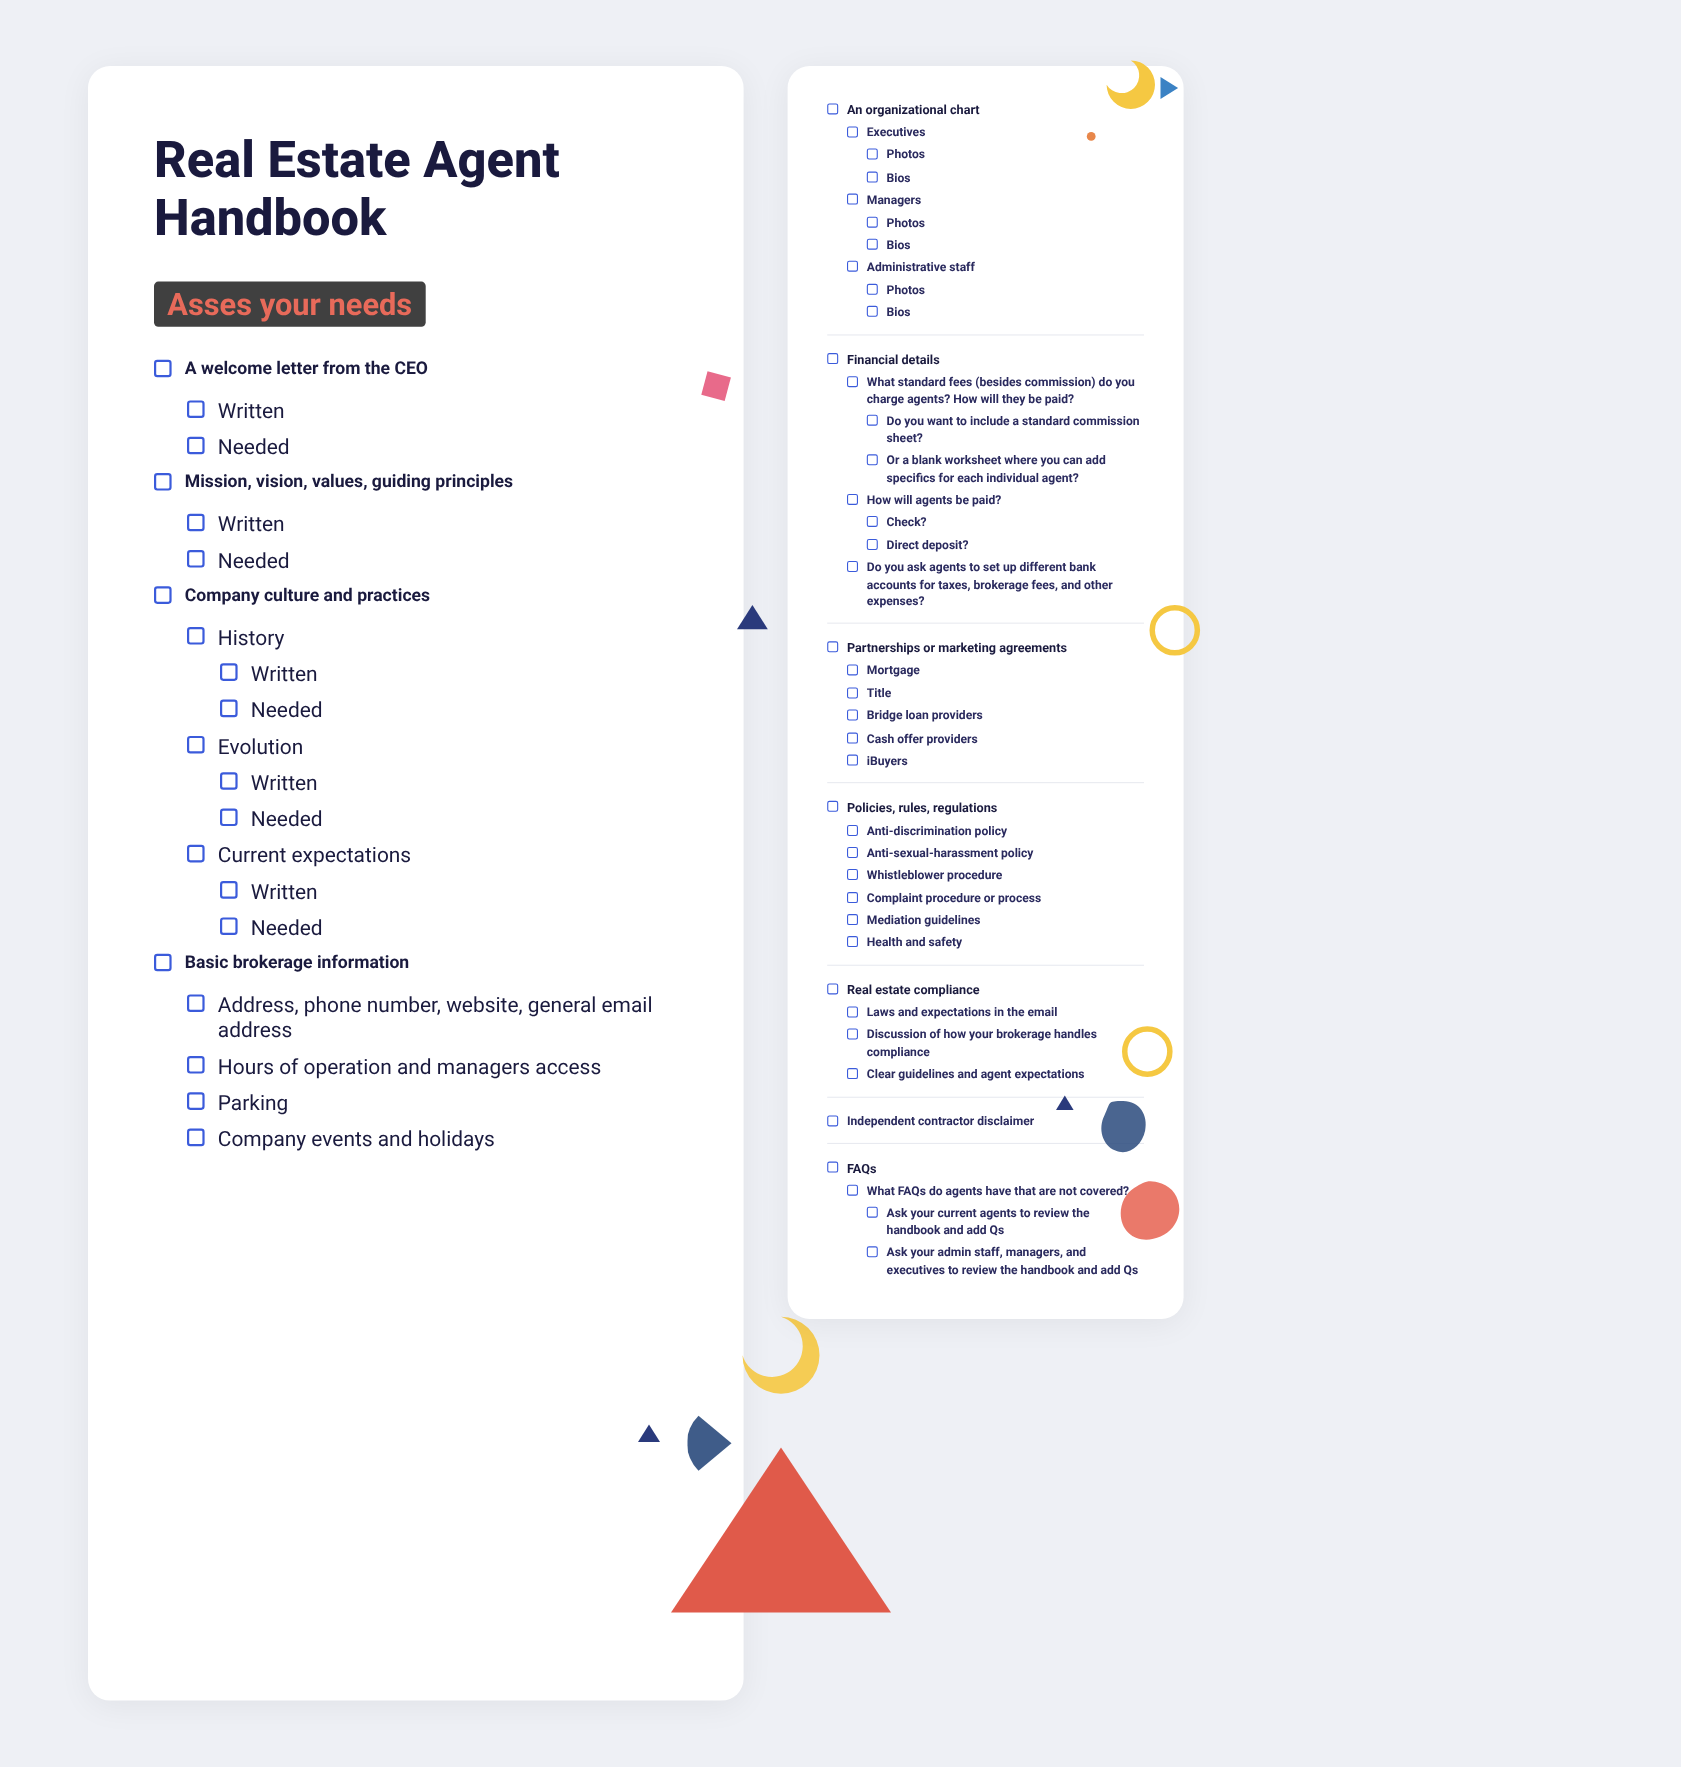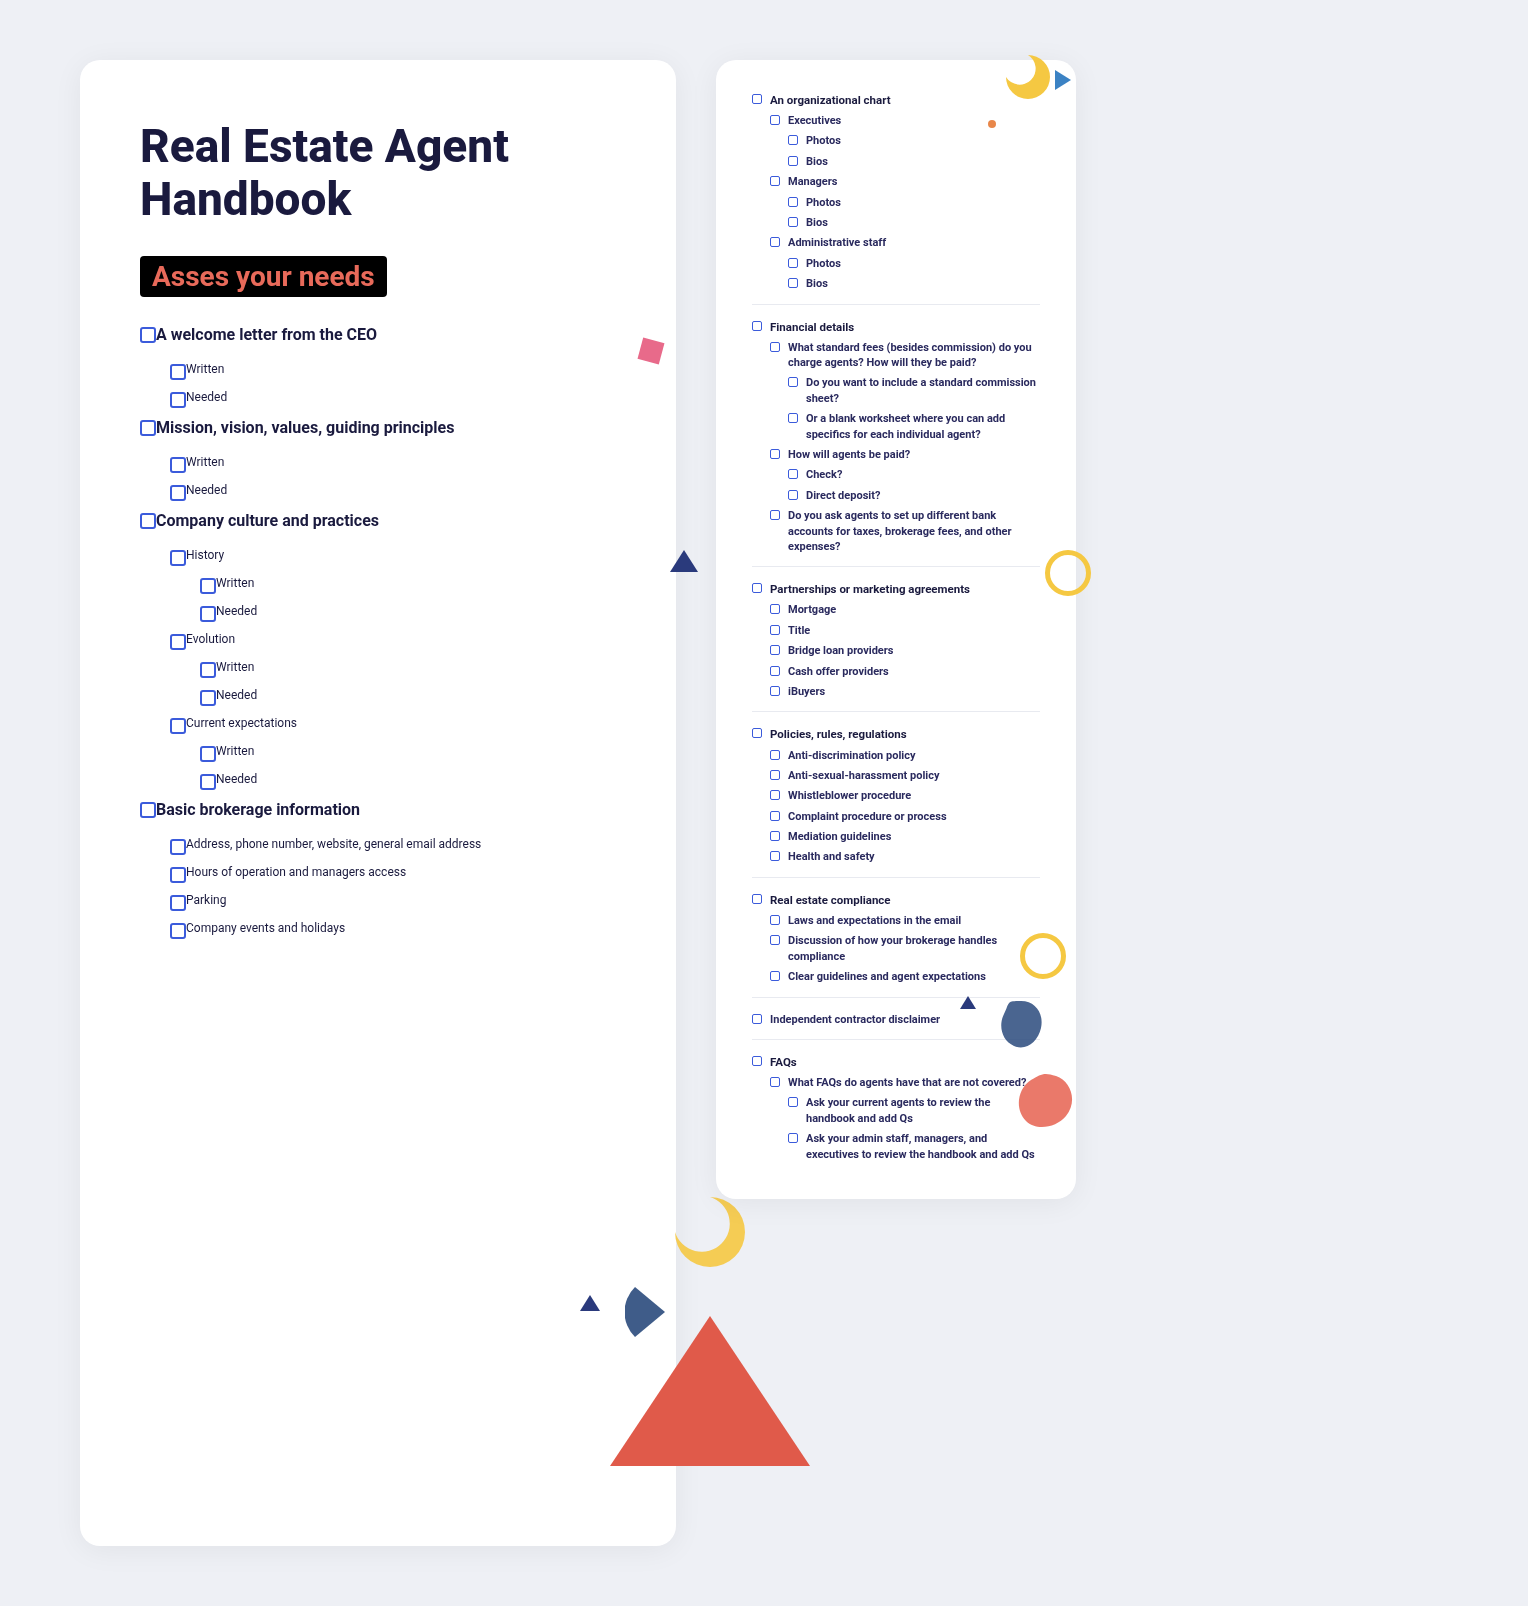--- a/index.html
+++ b/index.html
@@ -39,48 +39,49 @@
       font-weight: 800;
       color: #1a1a3e;
       line-height: 1.15;
       margin-bottom: 30px;
     }
 
     .section-heading {
       font-size: 28px;
       font-weight: 700;
       color: #e86a5a;
-      background: #000000;
+      background: #404040;
       display: inline-block;
       padding: 4px 12px;
       border-radius: 4px;
       margin-bottom: 28px;
     }
 
     .checklist {
       list-style: none;
     }
 
     .checklist-item {
       display: flex;
       align-items: flex-start;
+      gap: 12px;
       margin-bottom: 10px;
     }
 
     .checkbox {
       width: 16px;
       height: 16px;
       border: 2px solid #3b5bdb;
       border-radius: 3px;
       flex-shrink: 0;
       margin-top: 2px;
     }
 
     .checklist-item-label {
-      font-size: 12px;
+      font-size: 19px;
       color: #1a1a3e;
     }
 
     .checklist-item.bold > .checklist-item-label {
       font-weight: 700;
       font-size: 16px;
     }
 
     .nested-list {
       margin-left: 30px;

